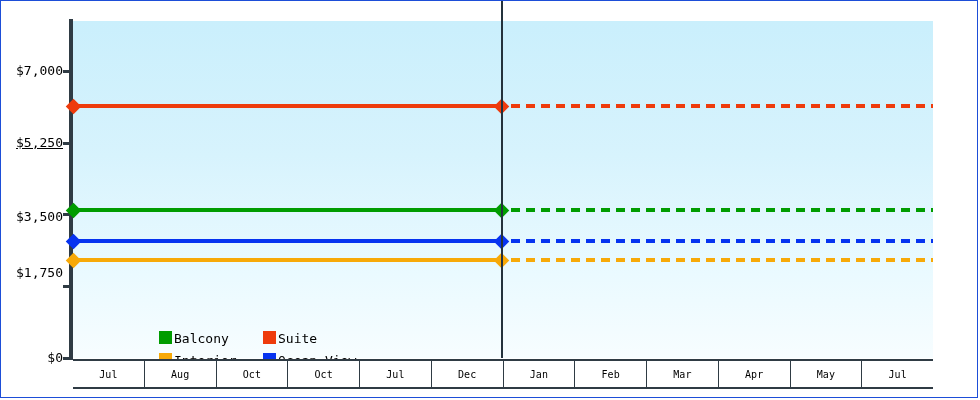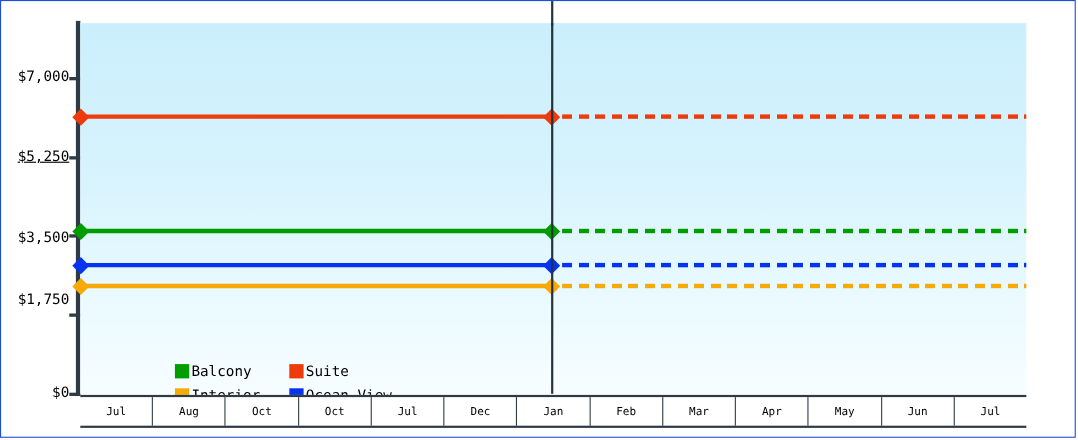--- a/index.html
+++ b/index.html
@@ -172,17 +172,16 @@
     <div class="xcell">Aug</div>
     <div class="xcell">Oct</div>
     <div class="xcell">Oct</div>
     <div class="xcell">Jul</div>
     <div class="xcell">Dec</div>
     <div class="xcell">Jan</div>
     <div class="xcell">Feb</div>
     <div class="xcell">Mar</div>
     <div class="xcell">Apr</div>
     <div class="xcell">May</div>
-    <div class="xcell">Jun</div>
     <div class="xcell">Jul</div>
   </div>
 
 </div>
 
 </body></html>

